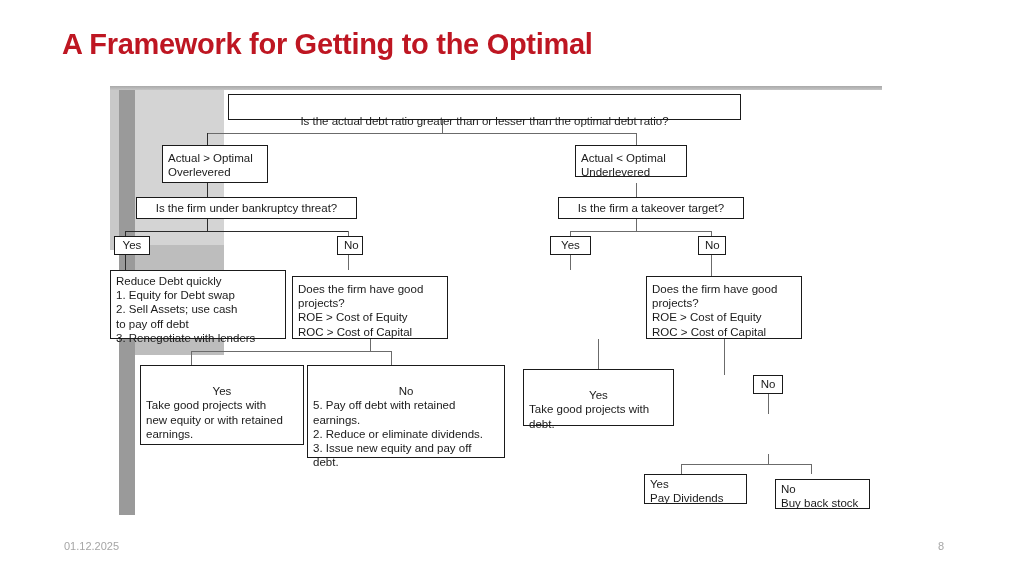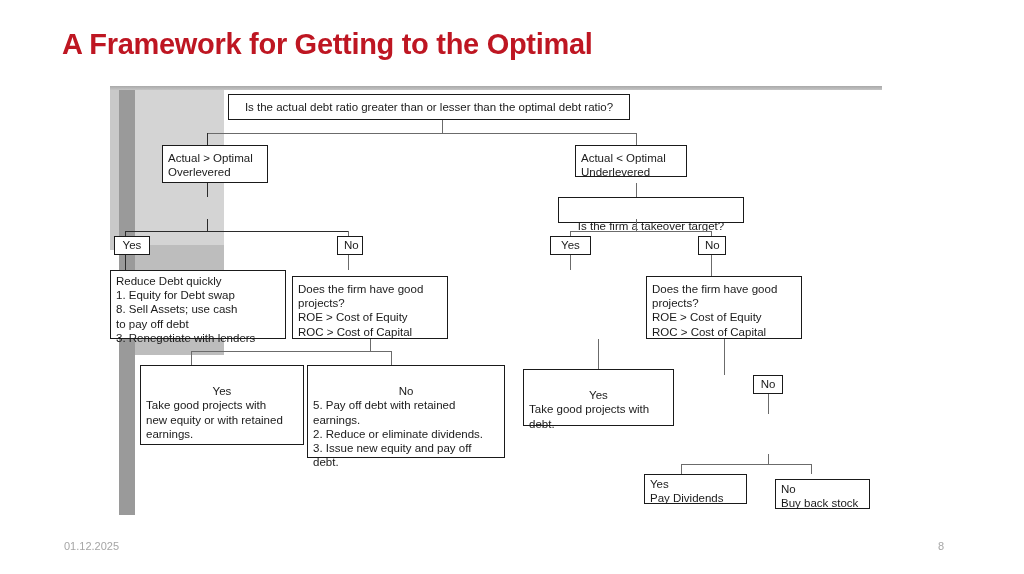--- a/index.html
+++ b/index.html
@@ -124,43 +124,44 @@
   <div class="artifact" id="scan-band-mid"></div>
   <div class="artifact" id="scan-band-light"></div>
   <div class="artifact" id="scan-band-light2"></div>
   <div class="artifact" id="scan-band-dark"></div>
 
   <div class="conn v" style="left:442px; top:119px; height:14px;"></div>
   <div class="conn h" style="left:207px; top:133px; width:430px;"></div>
   <div class="conn v dark" style="left:207px; top:133px; height:52px;"></div>
   <div class="conn v" style="left:636px; top:133px; height:12px;"></div>
 
-  <div class="node center" style="left:228px; top:94px; width:402px; height:26px; padding-top:5px;">Is the actual debt ratio greater than or lesser than the optimal debt ratio?</div>
+  <div class="node center" style="left:228px; top:94px; width:513px; height:26px; padding-top:19px;">Is the actual debt ratio greater than or lesser than the optimal debt ratio?</div>
 
   <div class="node" style="left:162px; top:145px; width:106px; height:38px; padding-top:5px;">Actual &gt; Optimal
 Overlevered</div>
 
   <div class="conn v dark" style="left:207px; top:183px; height:14px;"></div>
 
+  <div class="node center" style="left:136px; top:197px; width:221px; height:22px; padding-top:3px;">Is the firm under bankruptcy threat?</div>
 
   <div class="conn v dark" style="left:207px; top:219px; height:12px;"></div>
   <div class="conn h dark" style="left:125px; top:231px; width:223px;"></div>
   <div class="conn v dark" style="left:125px; top:231px; height:7px;"></div>
   <div class="conn v" style="left:348px; top:231px; height:8px;"></div>
 
   <div class="node tiny" style="left:114px; top:236px; width:36px; height:19px;">Yes</div>
 
   <div class="node tiny" style="left:337px; top:236px; width:26px; height:19px; text-align:left;">No</div>
 
   <div class="conn v dark" style="left:125px; top:255px; height:15px;"></div>
   <div class="conn v" style="left:348px; top:255px; height:15px;"></div>
 
   <div class="node" style="left:110px; top:270px; width:176px; height:69px; padding-top:3px;">Reduce Debt quickly
 1. Equity for Debt swap
-8. Sell Assets; use cash
+2. Sell Assets; use cash
 to pay off debt
 3. Renegotiate with lenders</div>
 
   <div class="node" style="left:292px; top:276px; width:156px; height:63px; padding-top:5px;">Does the firm have good
 projects?
 ROE &gt; Cost of Equity
 ROC &gt; Cost of Capital</div>
 
   <div class="conn v" style="left:370px; top:339px; height:12px;"></div>
   <div class="conn h" style="left:191px; top:351px; width:200px;"></div>
@@ -179,21 +180,21 @@
 2. Reduce or eliminate dividends.
 3. Issue new equity and pay off
 debt.</span>
   </div>
 
   <div class="node" style="left:575px; top:145px; width:112px; height:32px; padding-top:5px;">Actual &lt; Optimal
 Underlevered</div>
 
   <div class="conn v" style="left:636px; top:183px; height:14px;"></div>
 
-  <div class="node center" style="left:558px; top:197px; width:186px; height:22px; padding-top:21px;">Is the firm a takeover target?</div>
+  <div class="node center" style="left:558px; top:197px; width:186px; height:22px; padding-top:3px;">Is the firm a takeover target?</div>
 
   <div class="conn v" style="left:636px; top:219px; height:12px;"></div>
   <div class="conn h" style="left:570px; top:231px; width:142px;"></div>
   <div class="conn v" style="left:570px; top:231px; height:7px;"></div>
   <div class="conn v" style="left:711px; top:231px; height:7px;"></div>
 
   <div class="node tiny" style="left:550px; top:236px; width:41px; height:19px;">Yes</div>
 
   <div class="node tiny" style="left:698px; top:236px; width:28px; height:19px;">No</div>
 

